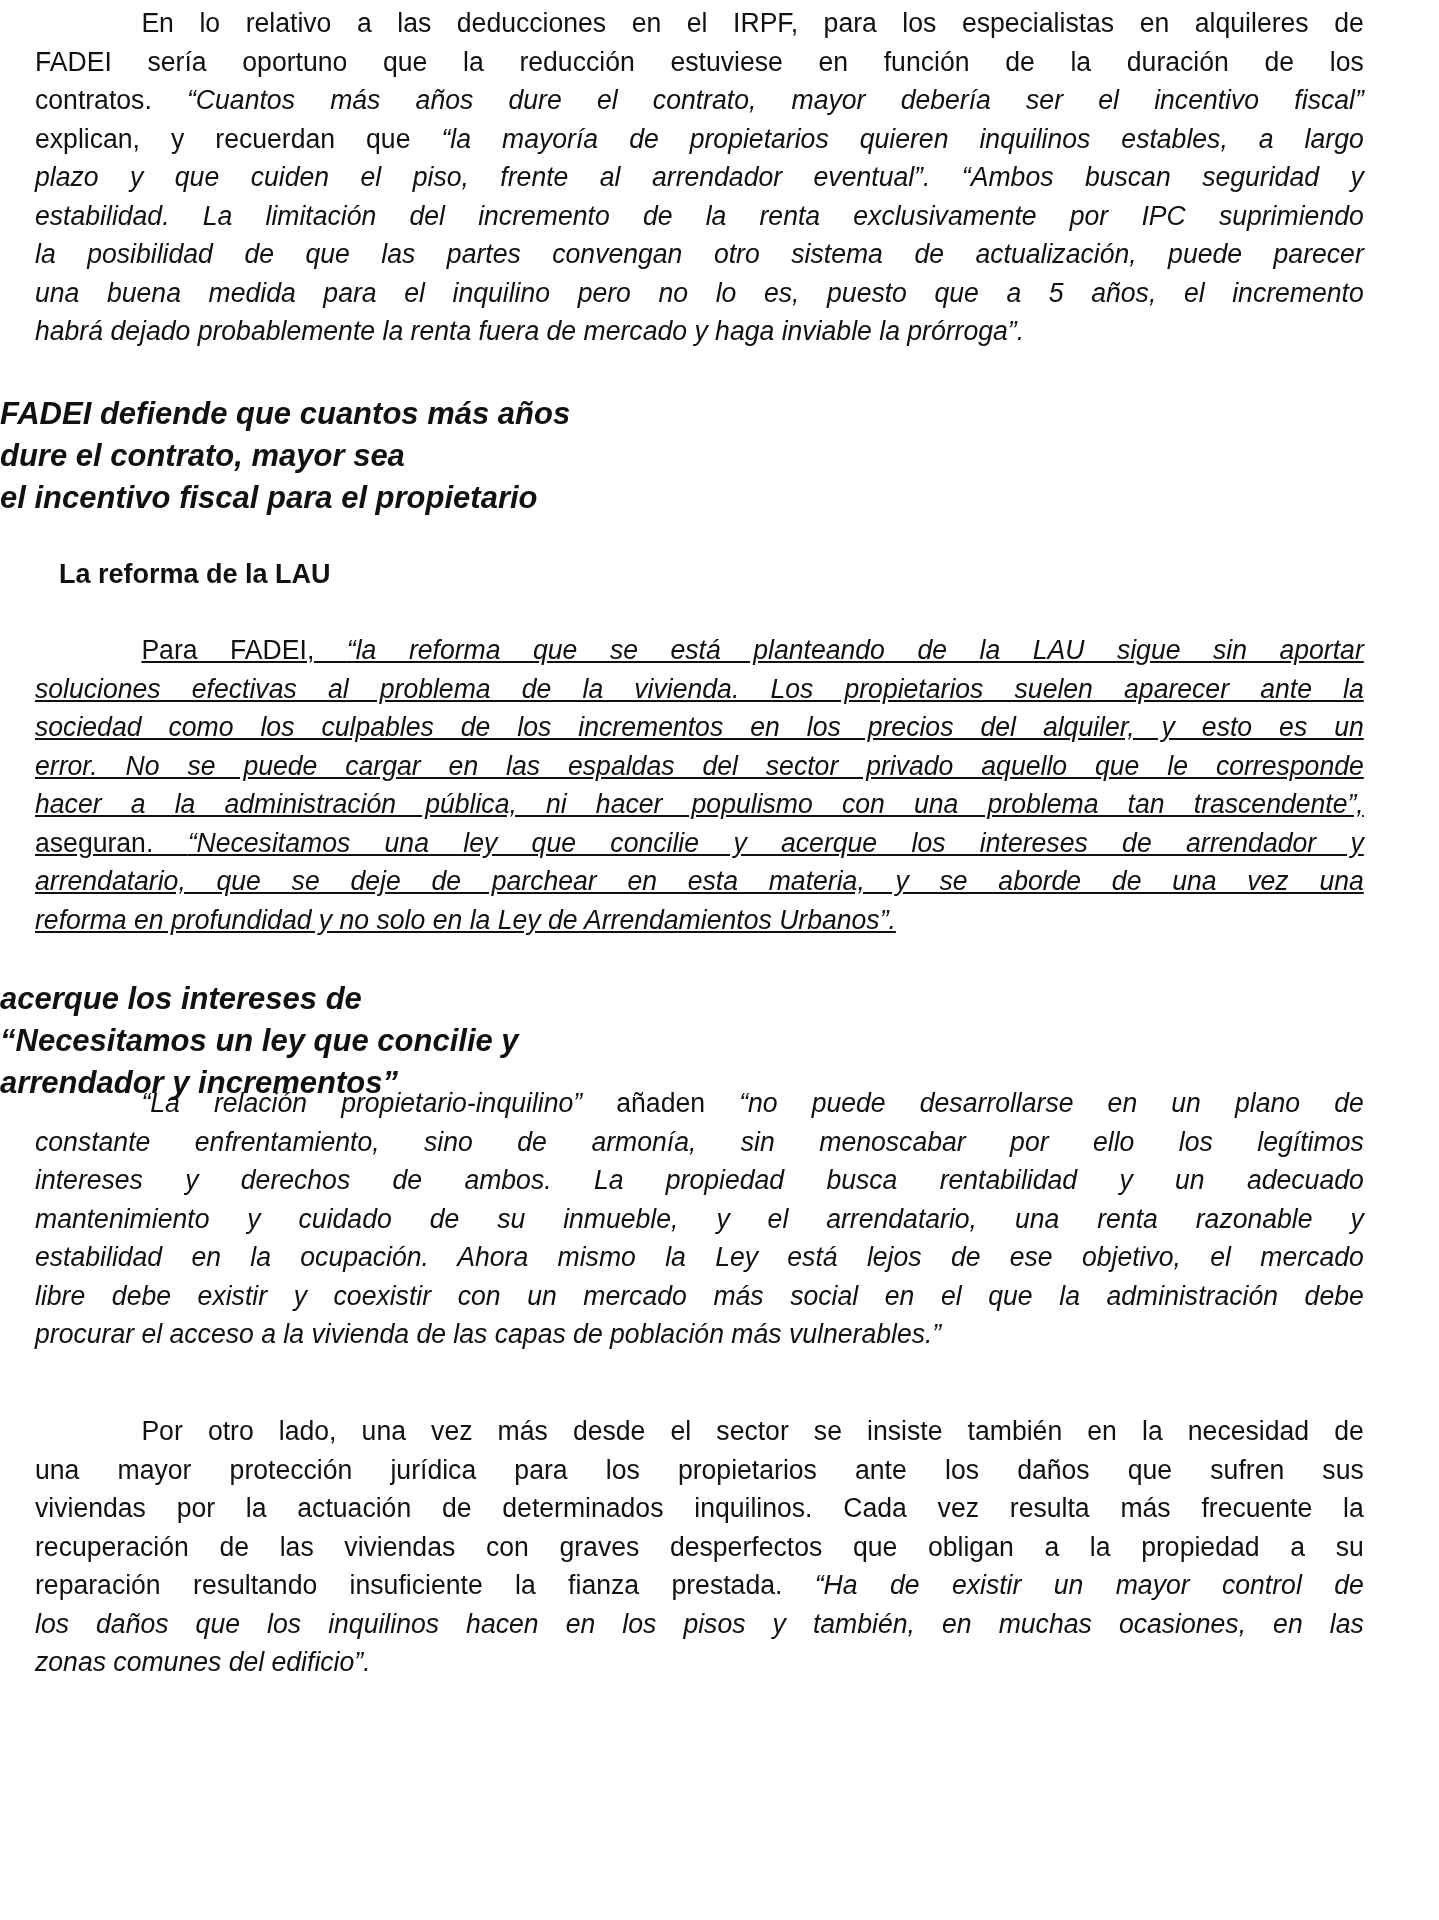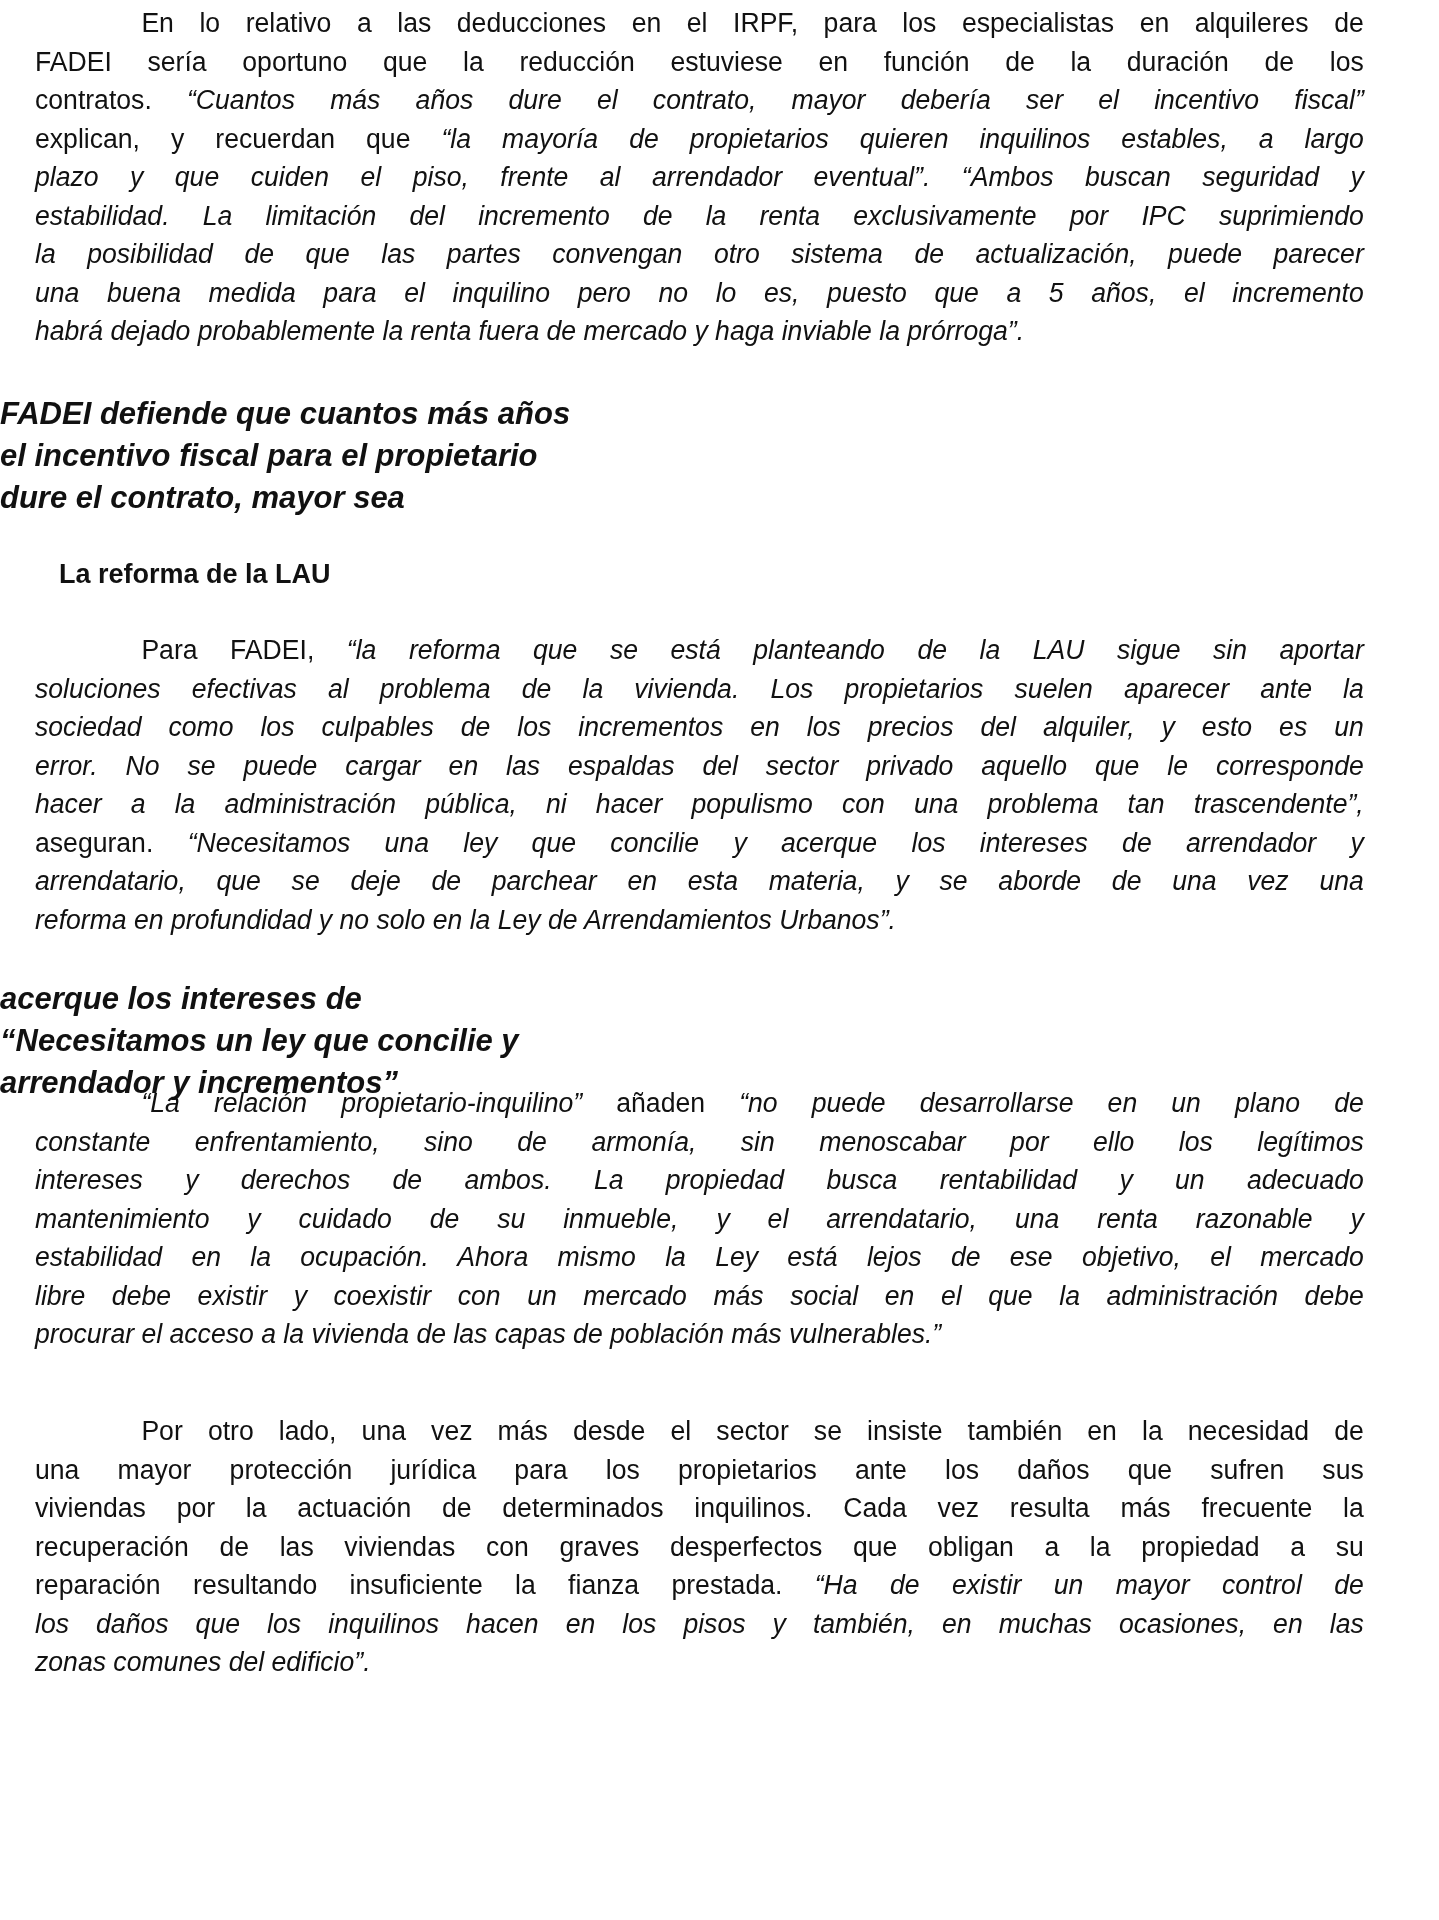--- a/index.html
+++ b/index.html
@@ -26,27 +26,27 @@
       <span class="line"><span>explican, y recuerdan que </span><span class="it">“la mayoría de propietarios quieren inquilinos estables, a largo</span></span>
       <span class="line"><span class="it">plazo y que cuiden el piso, frente al arrendador eventual”. “Ambos buscan seguridad y</span></span>
       <span class="line"><span class="it">estabilidad. La limitación del incremento de la renta exclusivamente por IPC suprimiendo</span></span>
       <span class="line"><span class="it">la posibilidad de que las partes convengan otro sistema de actualización, puede parecer</span></span>
       <span class="line"><span class="it">una buena medida para el inquilino pero no lo es, puesto que a 5 años, el incremento</span></span>
       <span class="line last"><span class="it">habrá dejado probablemente la renta fuera de mercado y haga inviable la  prórroga”.</span></span>
     </div>
 
   <div class="pull" style="top: 393px;">
       <span>FADEI defiende que cuantos más años</span>
+      <span>dure el contrato, mayor sea</span>
       <span>el incentivo fiscal para el propietario</span>
-      <span>dure el contrato, mayor sea</span>
     </div>
 
   <div class="heading">La reforma de la LAU</div>
 
-  <div class="para" style="top: 631px;">
+  <div class="para" style="top: 631px; text-decoration: underline;">
       <span class="line indent"><span>Para FADEI, </span><span class="it">“la reforma que se está planteando de la LAU sigue sin aportar</span></span>
       <span class="line"><span class="it">soluciones efectivas al problema de la vivienda. Los propietarios suelen aparecer ante la</span></span>
       <span class="line"><span class="it">sociedad como los culpables de los incrementos en los precios del alquiler, y esto es un</span></span>
       <span class="line"><span class="it">error. No se puede cargar en las espaldas del sector privado aquello que le corresponde</span></span>
       <span class="line"><span class="it">hacer a la administración pública, ni hacer populismo con una problema tan trascendente”,</span></span>
       <span class="line"><span>aseguran. </span><span class="it">“Necesitamos una ley que concilie y acerque los intereses de arrendador y</span></span>
       <span class="line"><span class="it">arrendatario, que se deje de parchear en esta materia, y se aborde de una vez una</span></span>
       <span class="line last"><span class="it">reforma en profundidad y no solo en la Ley de Arrendamientos Urbanos”.</span></span>
     </div>
 

